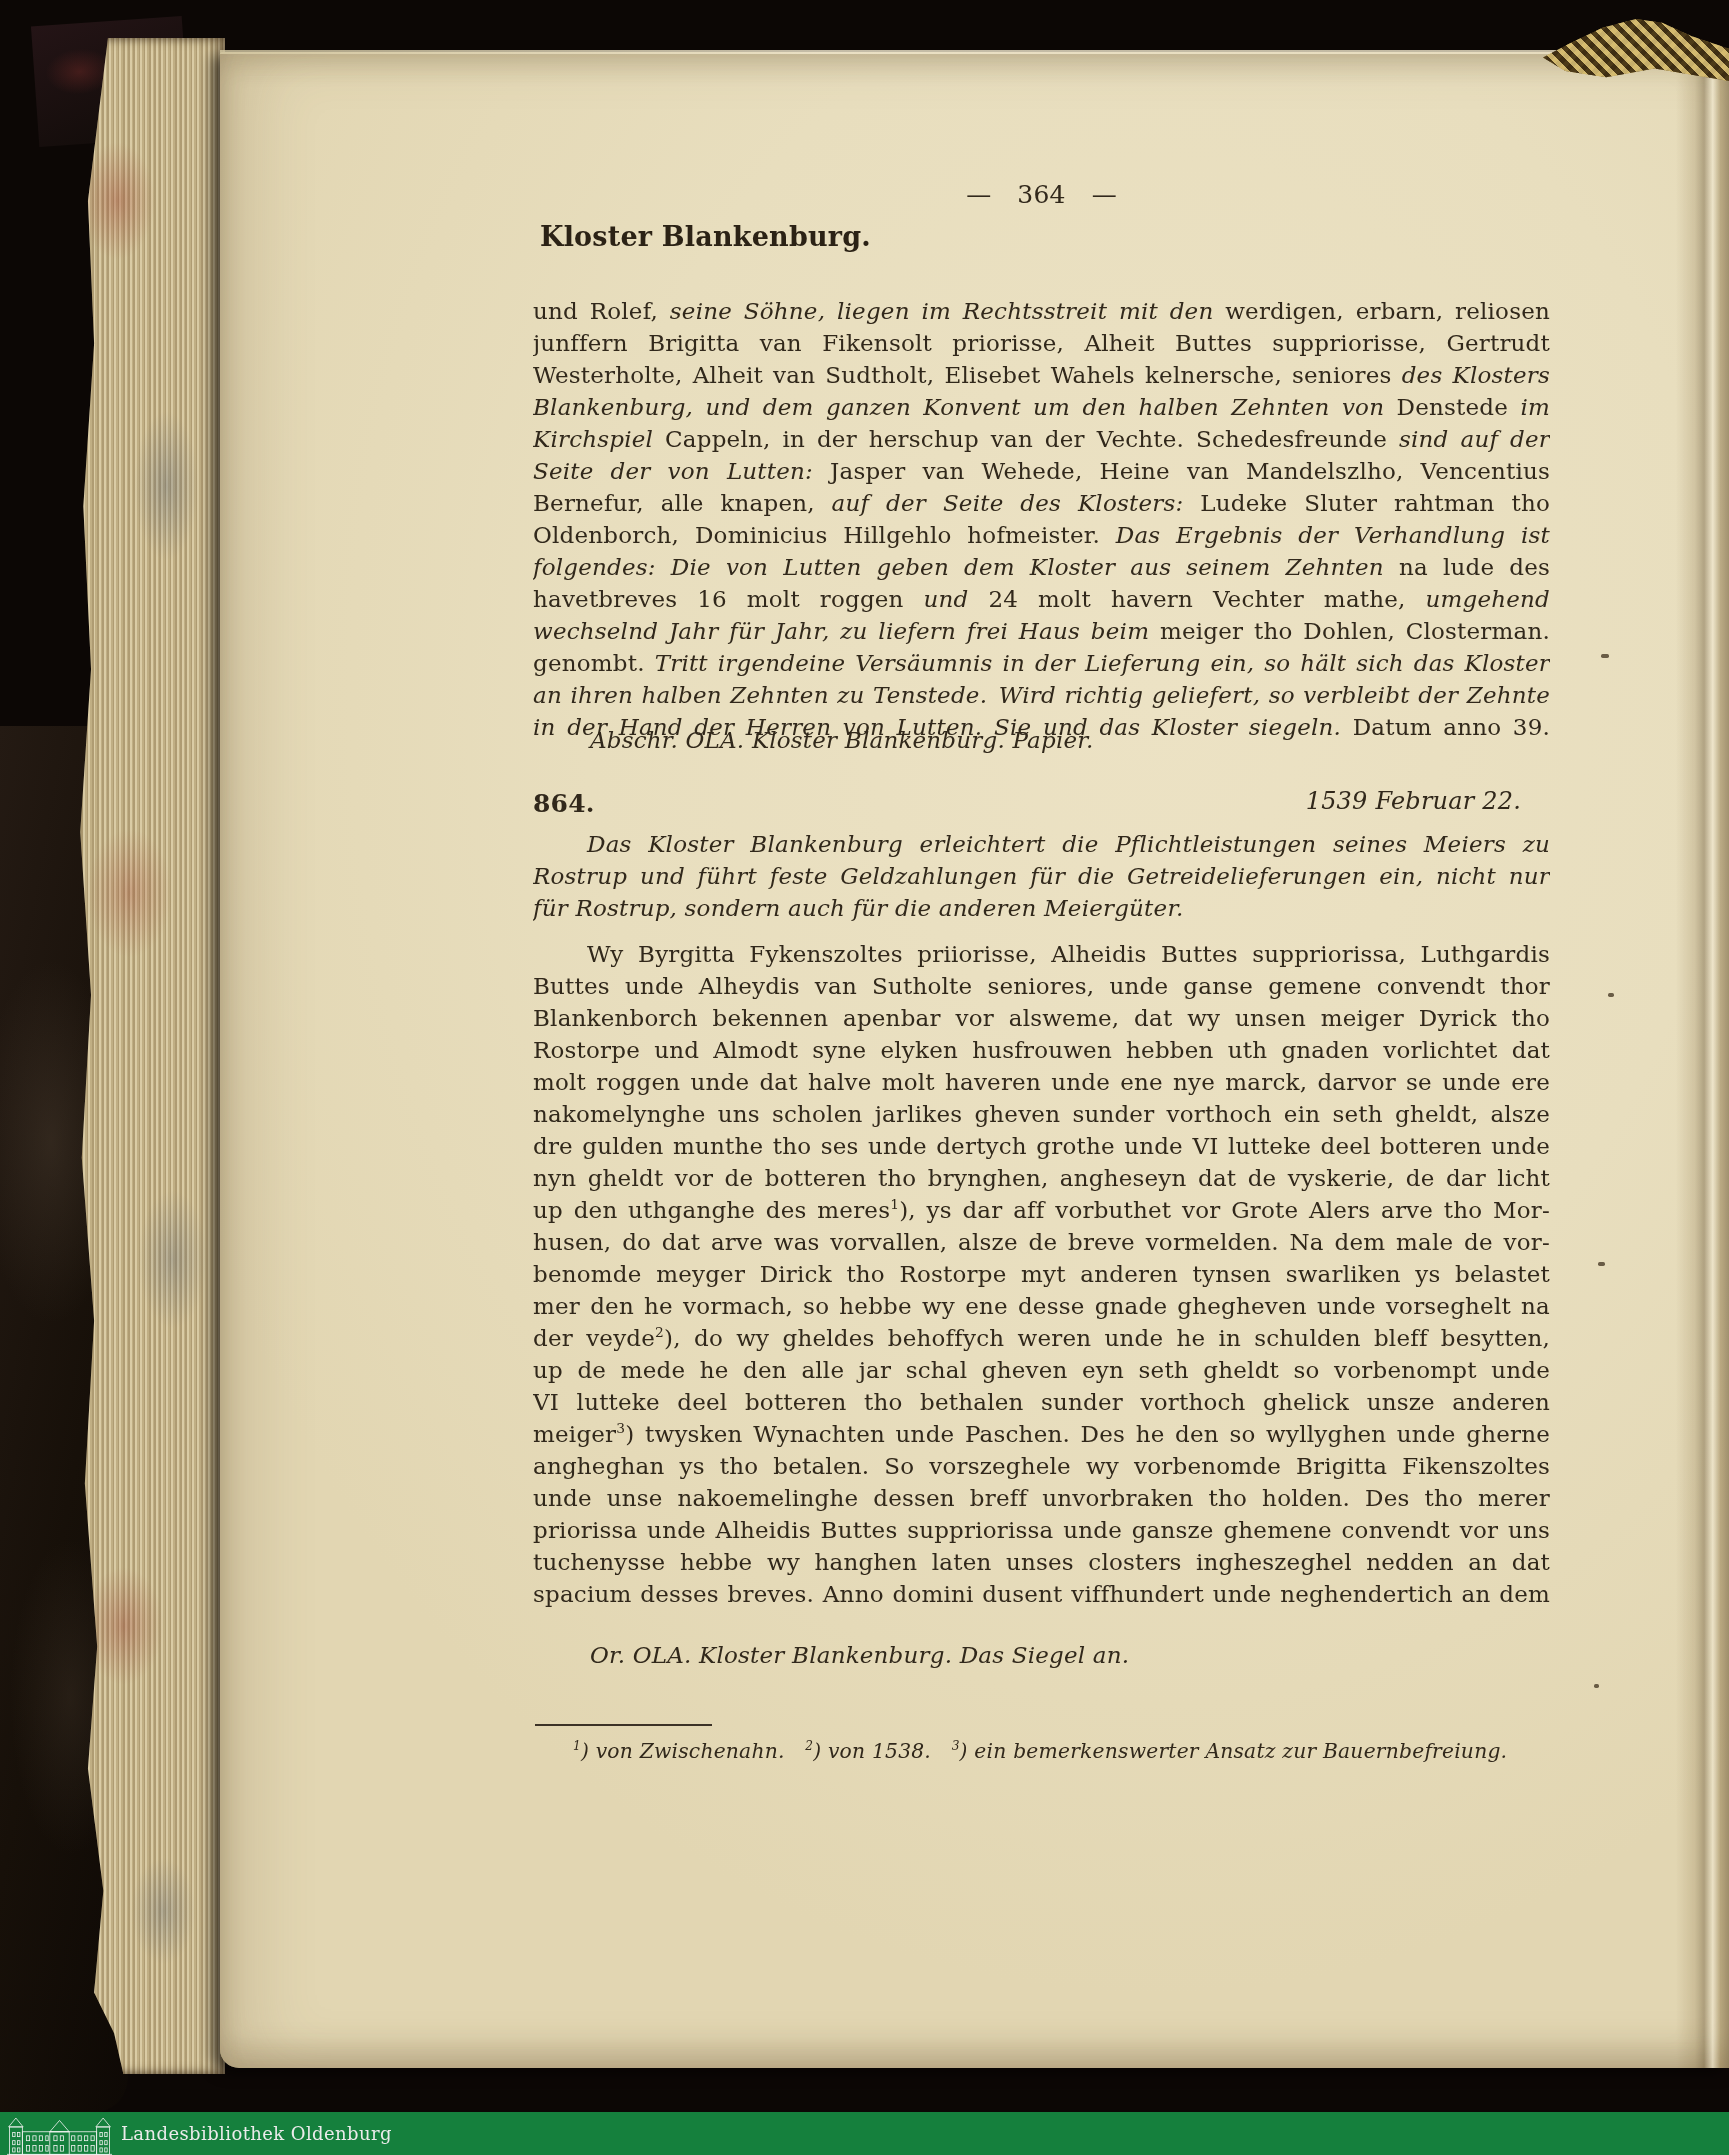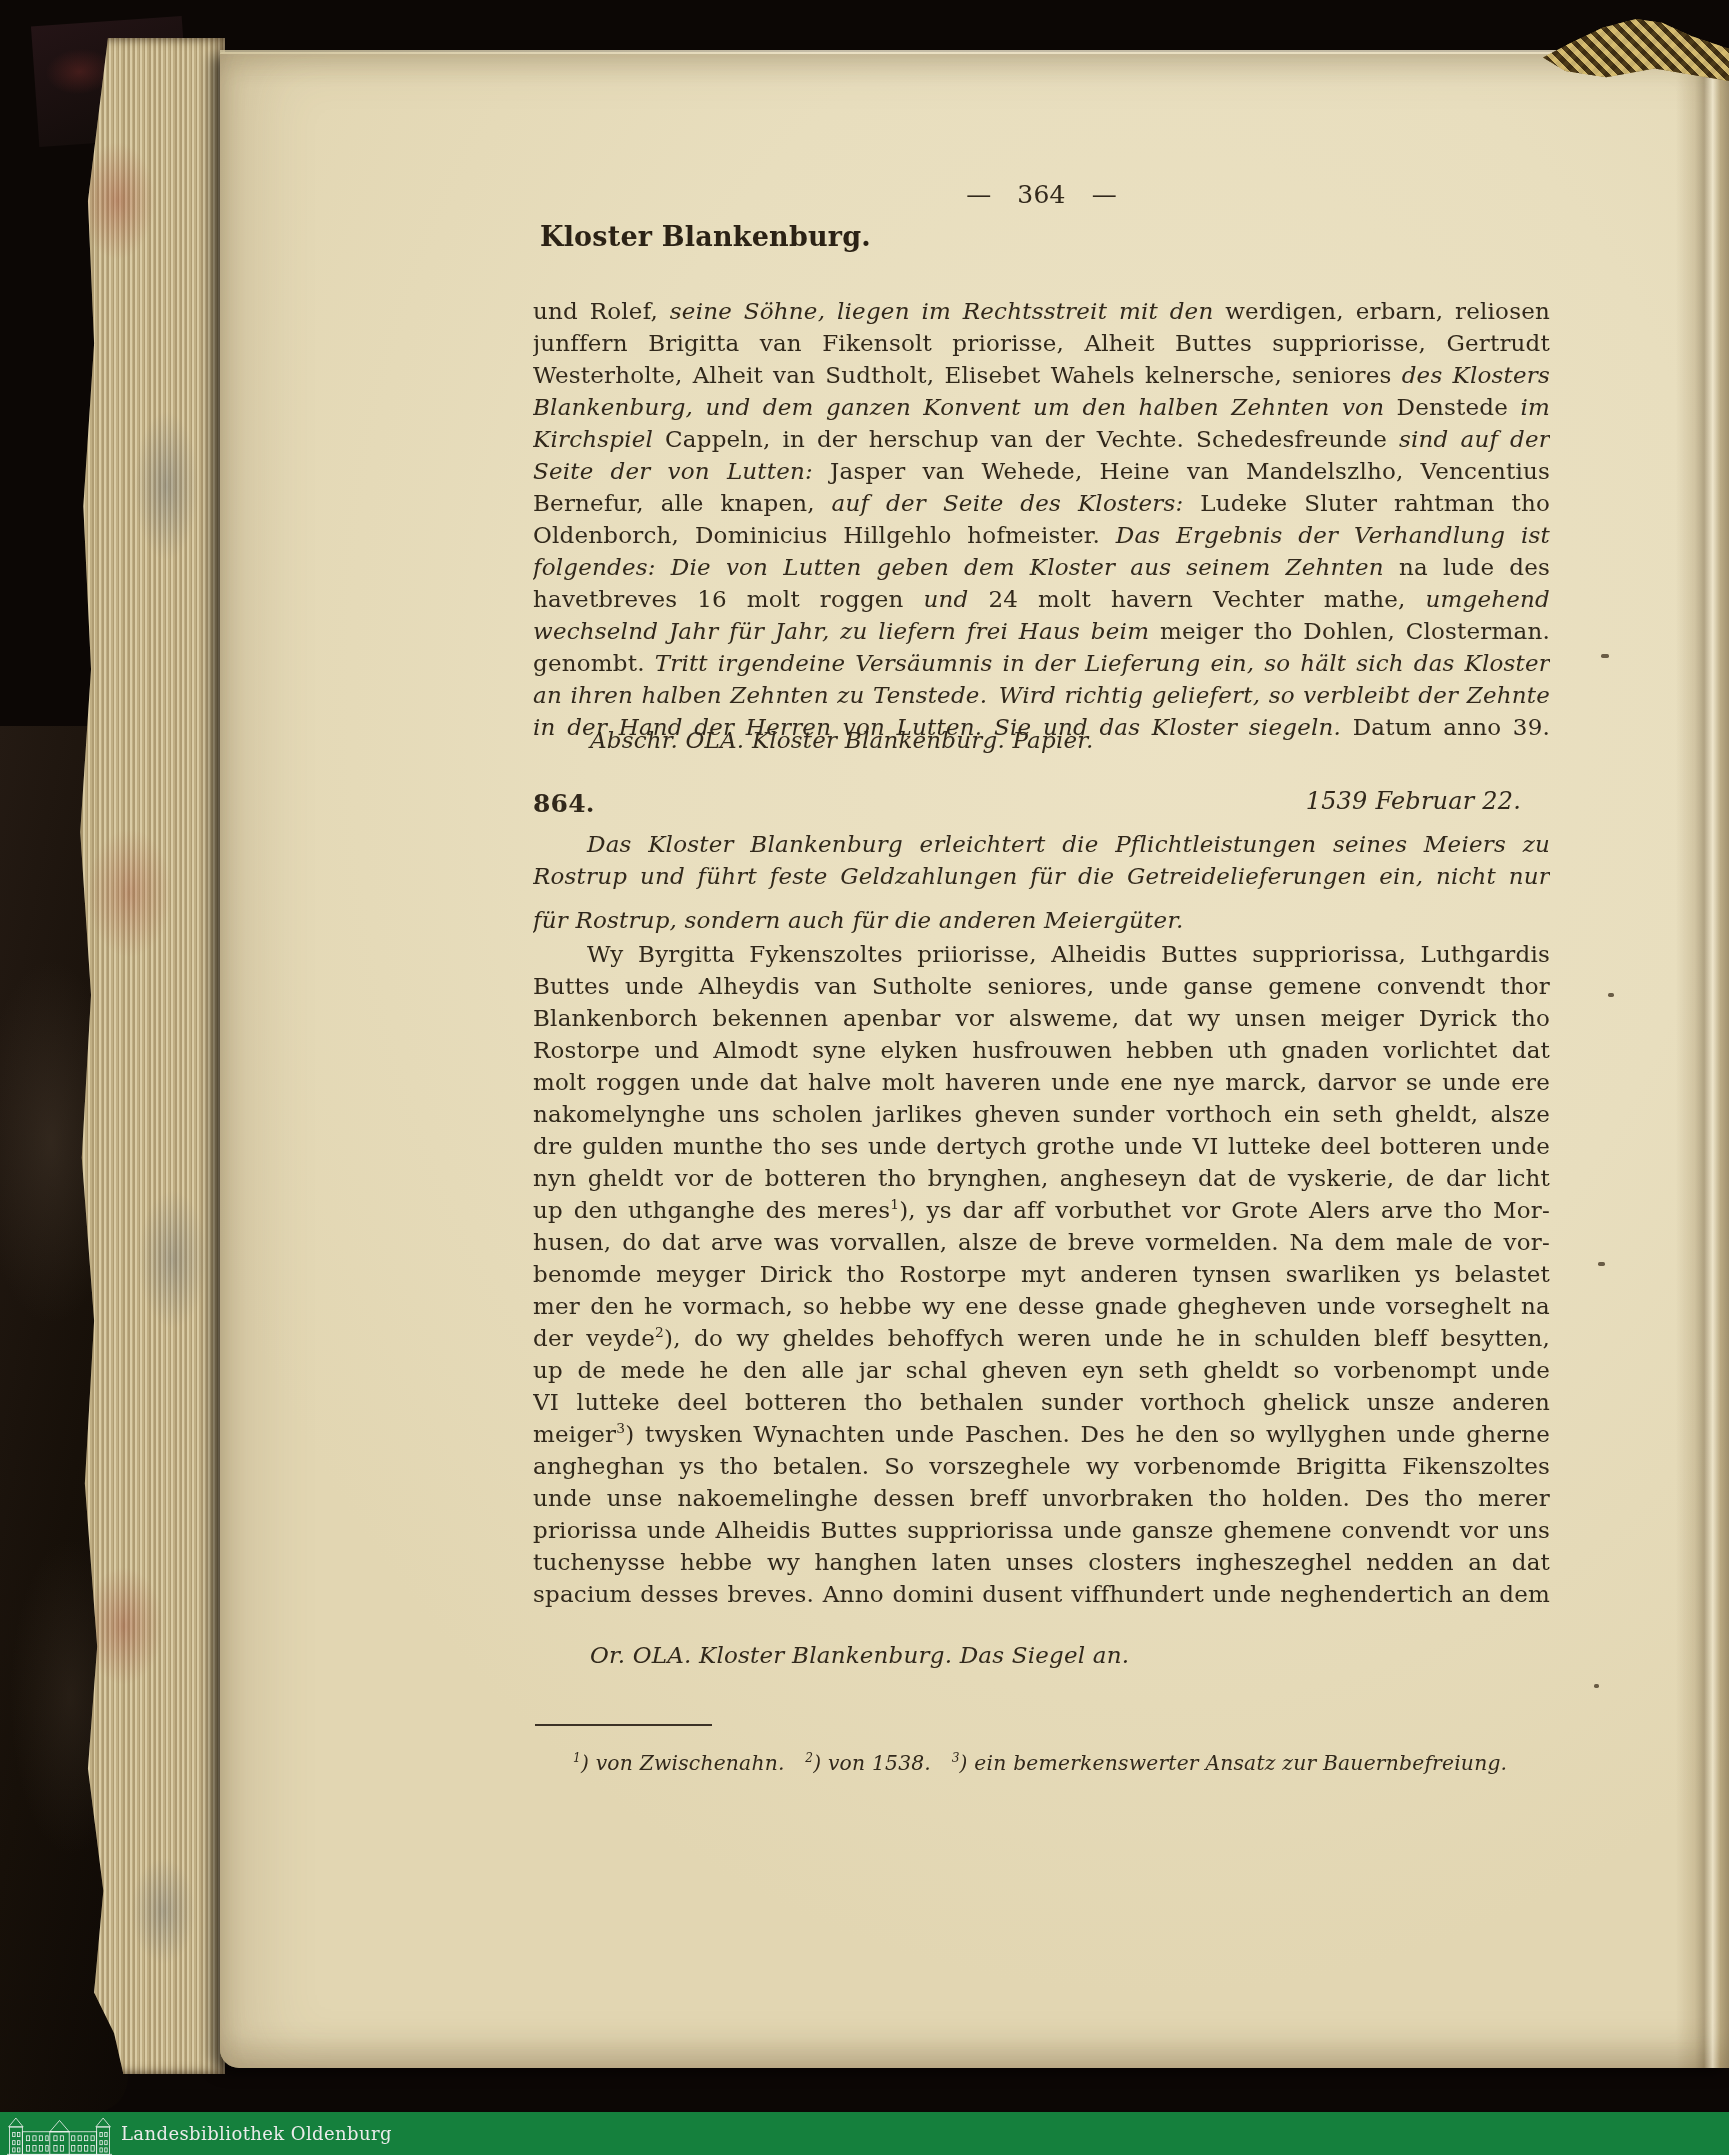--- a/index.html
+++ b/index.html
@@ -79,21 +79,21 @@
     position:absolute;left:533px;top:0;width:1017px;color:#31281b;
     letter-spacing:0.2px;
   }
   .hdr{position:absolute;top:178px;left:0;width:100%;height:38px;}
   .hdr .title{position:absolute;left:7px;top:0;font-size:27px;font-weight:bold;color:#2b2215;margin-top:43px;}
   .hdr .pagenum{position:absolute;left:50%;transform:translateX(-50%);top:1.7px;font-size:25px;white-space:nowrap;}
   .hdr .dash{display:inline-block;margin:0 26px;}
   .pline{
     text-align:justify;text-align-last:justify;overflow:hidden;
   }
-  .pline.nojust{text-align:left;text-align-last:left;margin-top:12px;}
+  .pline.nojust{text-align:left;text-align-last:left;}
   .it{font-style:italic;}
   .sp{vertical-align:super;font-size:60%;line-height:0;}
   .p1{position:absolute;top:249px;left:0;width:100%;font-size:23px;line-height:32px;margin-top:46px;}
   .p1 .pline{height:32px;}
   .note{position:absolute;left:57px;font-style:italic;font-size:23px;white-space:nowrap;}
   .note-abschr{top:727px;}
   .note-or{top:1642px;}
   .entry-row{position:absolute;top:787px;left:0;width:100%;height:35px;}
   .entry-num{position:absolute;left:0;top:1.7px;font-size:25px;font-weight:bold;}
   .entry-date{position:absolute;right:29px;top:0;font-size:24px;font-style:italic;white-space:nowrap;}

